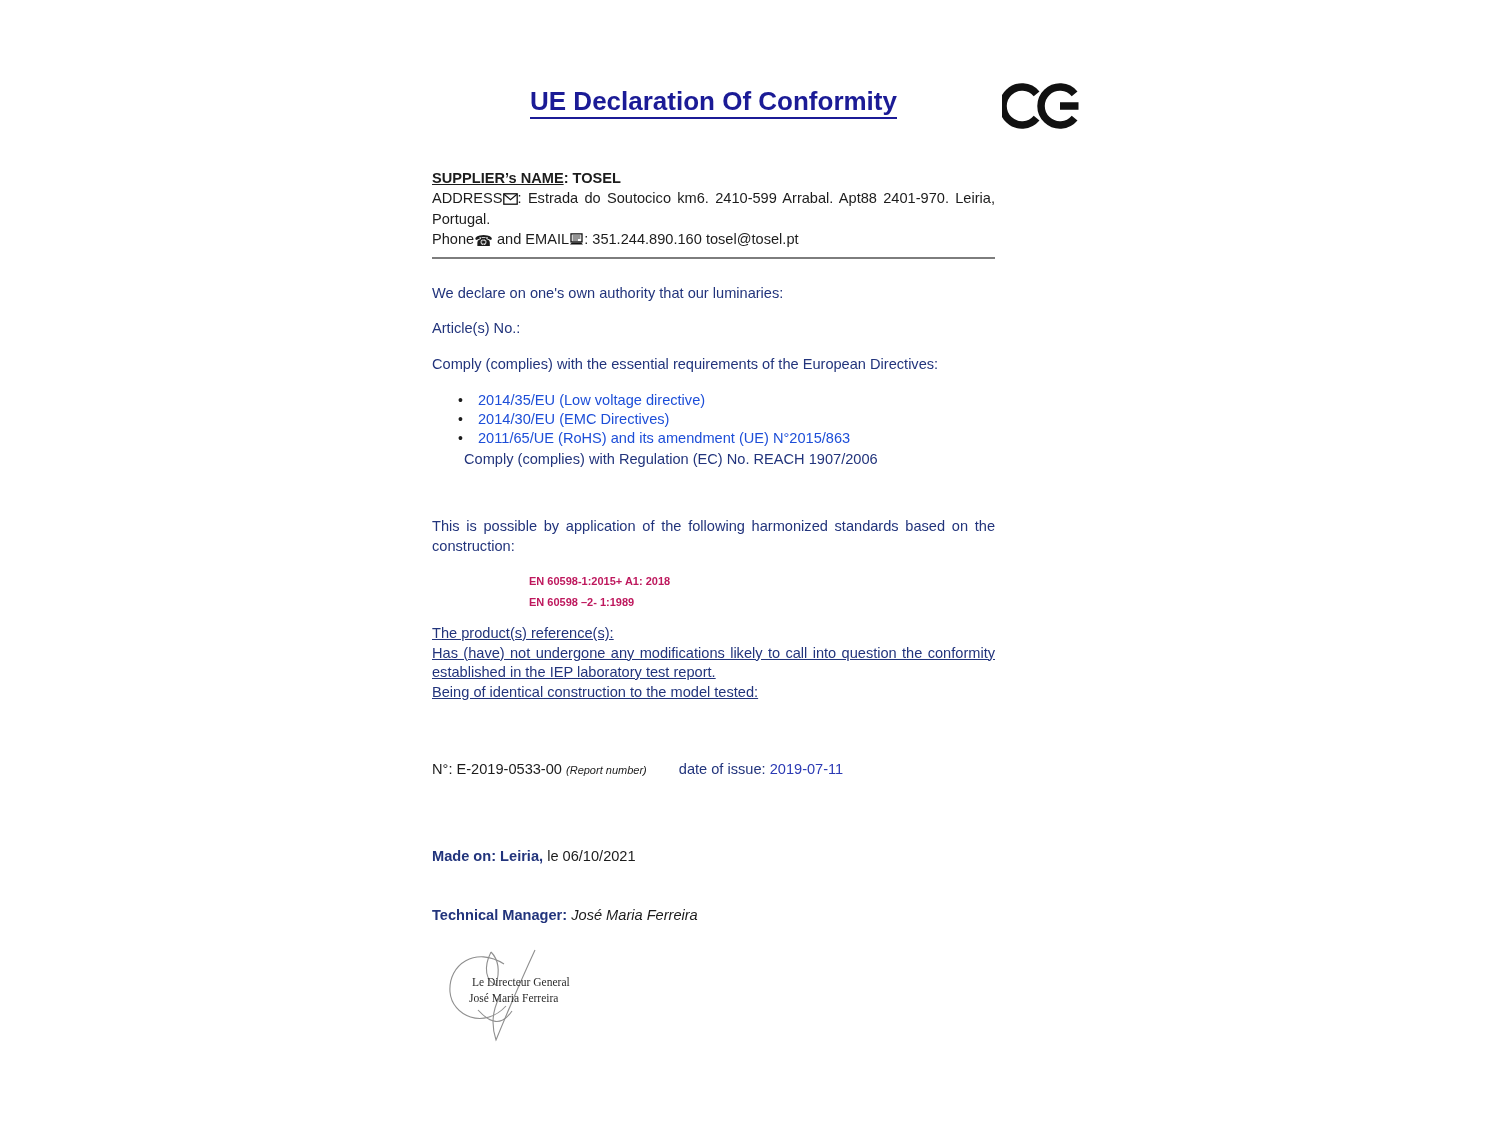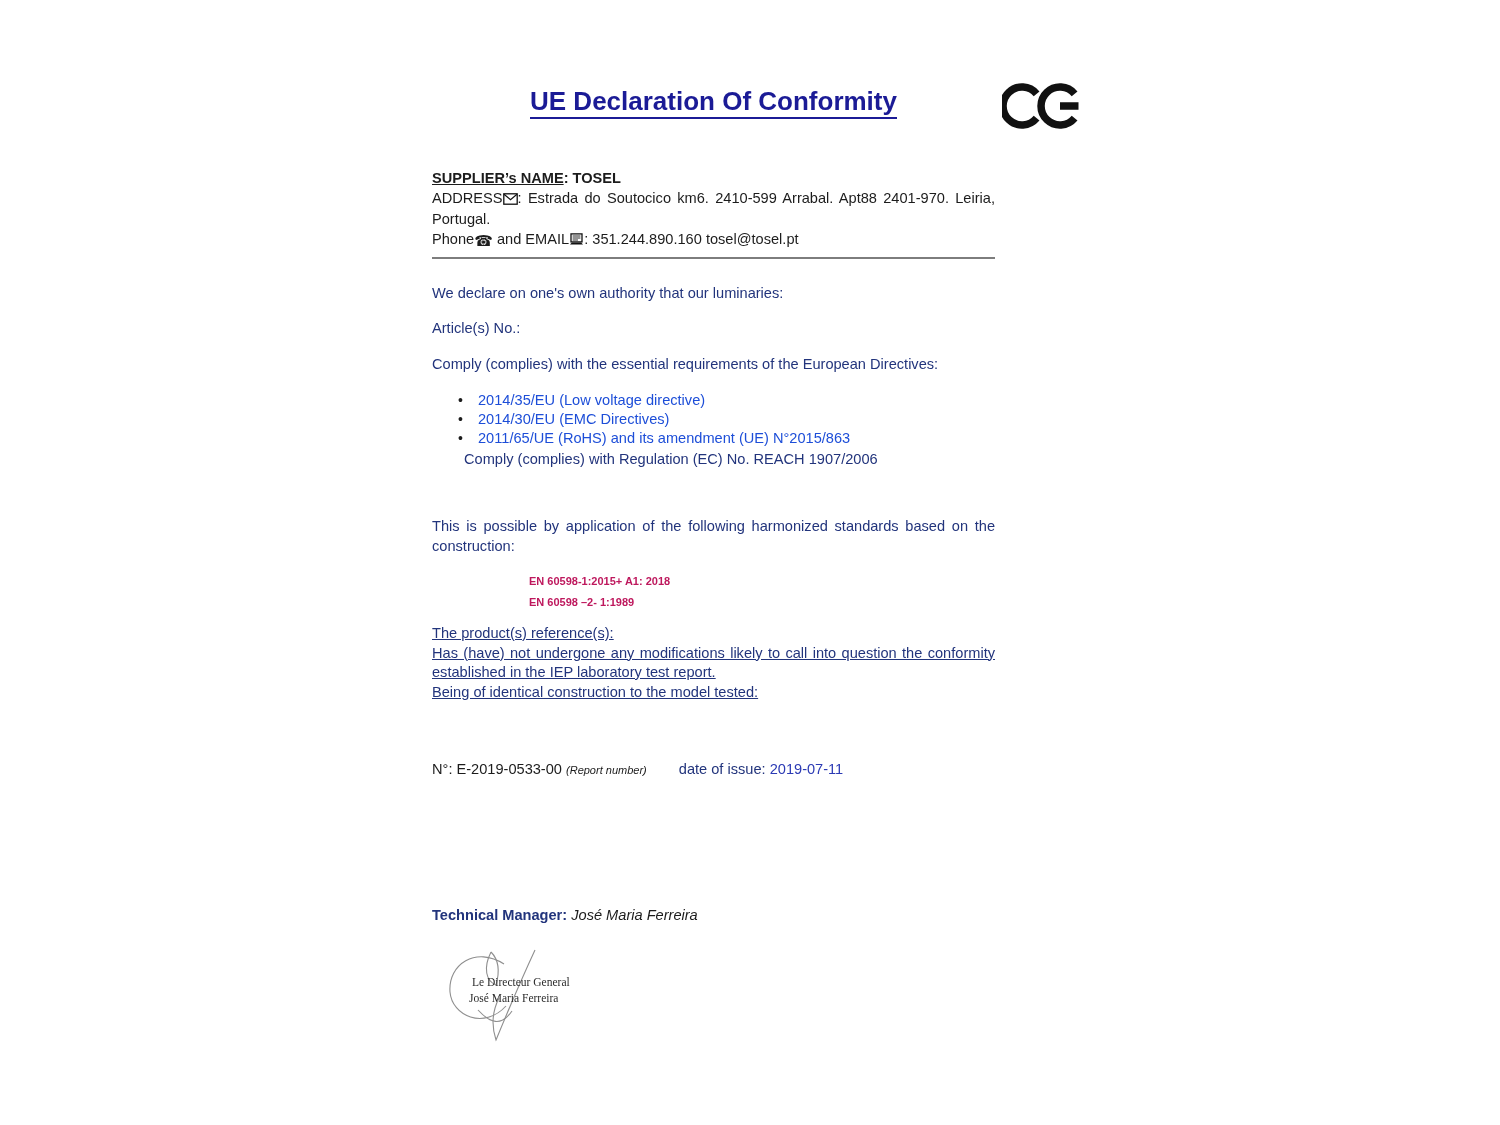--- a/index.html
+++ b/index.html
@@ -113,20 +113,23 @@
   </div>
 
 
   <p class="abs col body-txt" style="top:760px;">
     <span class="black">N°: E-2019-0533-00</span>
     <span class="report-note">(Report number)</span>
     <span class="issue-label">date of issue:</span>
     <span class="issue-date">2019-07-11</span>
   </p>
 
+  <p class="abs col body-txt" style="top:847px;">
+    <span class="bold navy">Made on: Leiria,</span><span class="black"> le 06/10/2021</span>
+  </p>
 
   <p class="abs col body-txt" style="top:906px;">
     <span class="bold navy">Technical Manager:</span><span class="black italic"> José Maria Ferreira</span>
   </p>
 
   <div class="abs sig-wrap">
     <svg width="120" height="100" viewBox="0 0 120 100" style="position:absolute;left:0;top:0;">
       <path d="M 64 16 C 36 -2, 8 16, 10 44 C 12 68, 44 82, 66 58" fill="none" stroke="#8f8f8f" stroke-width="1.1"></path>
       <path d="M 51 4 C 43 20, 46 33, 56 37 C 60 23, 58 11, 51 4" fill="none" stroke="#8f8f8f" stroke-width="1.1"></path>
       <path d="M 95 2 C 82 30, 70 58, 56 92 C 51 77, 53 62, 59 50" fill="none" stroke="#8f8f8f" stroke-width="1.1"></path>

